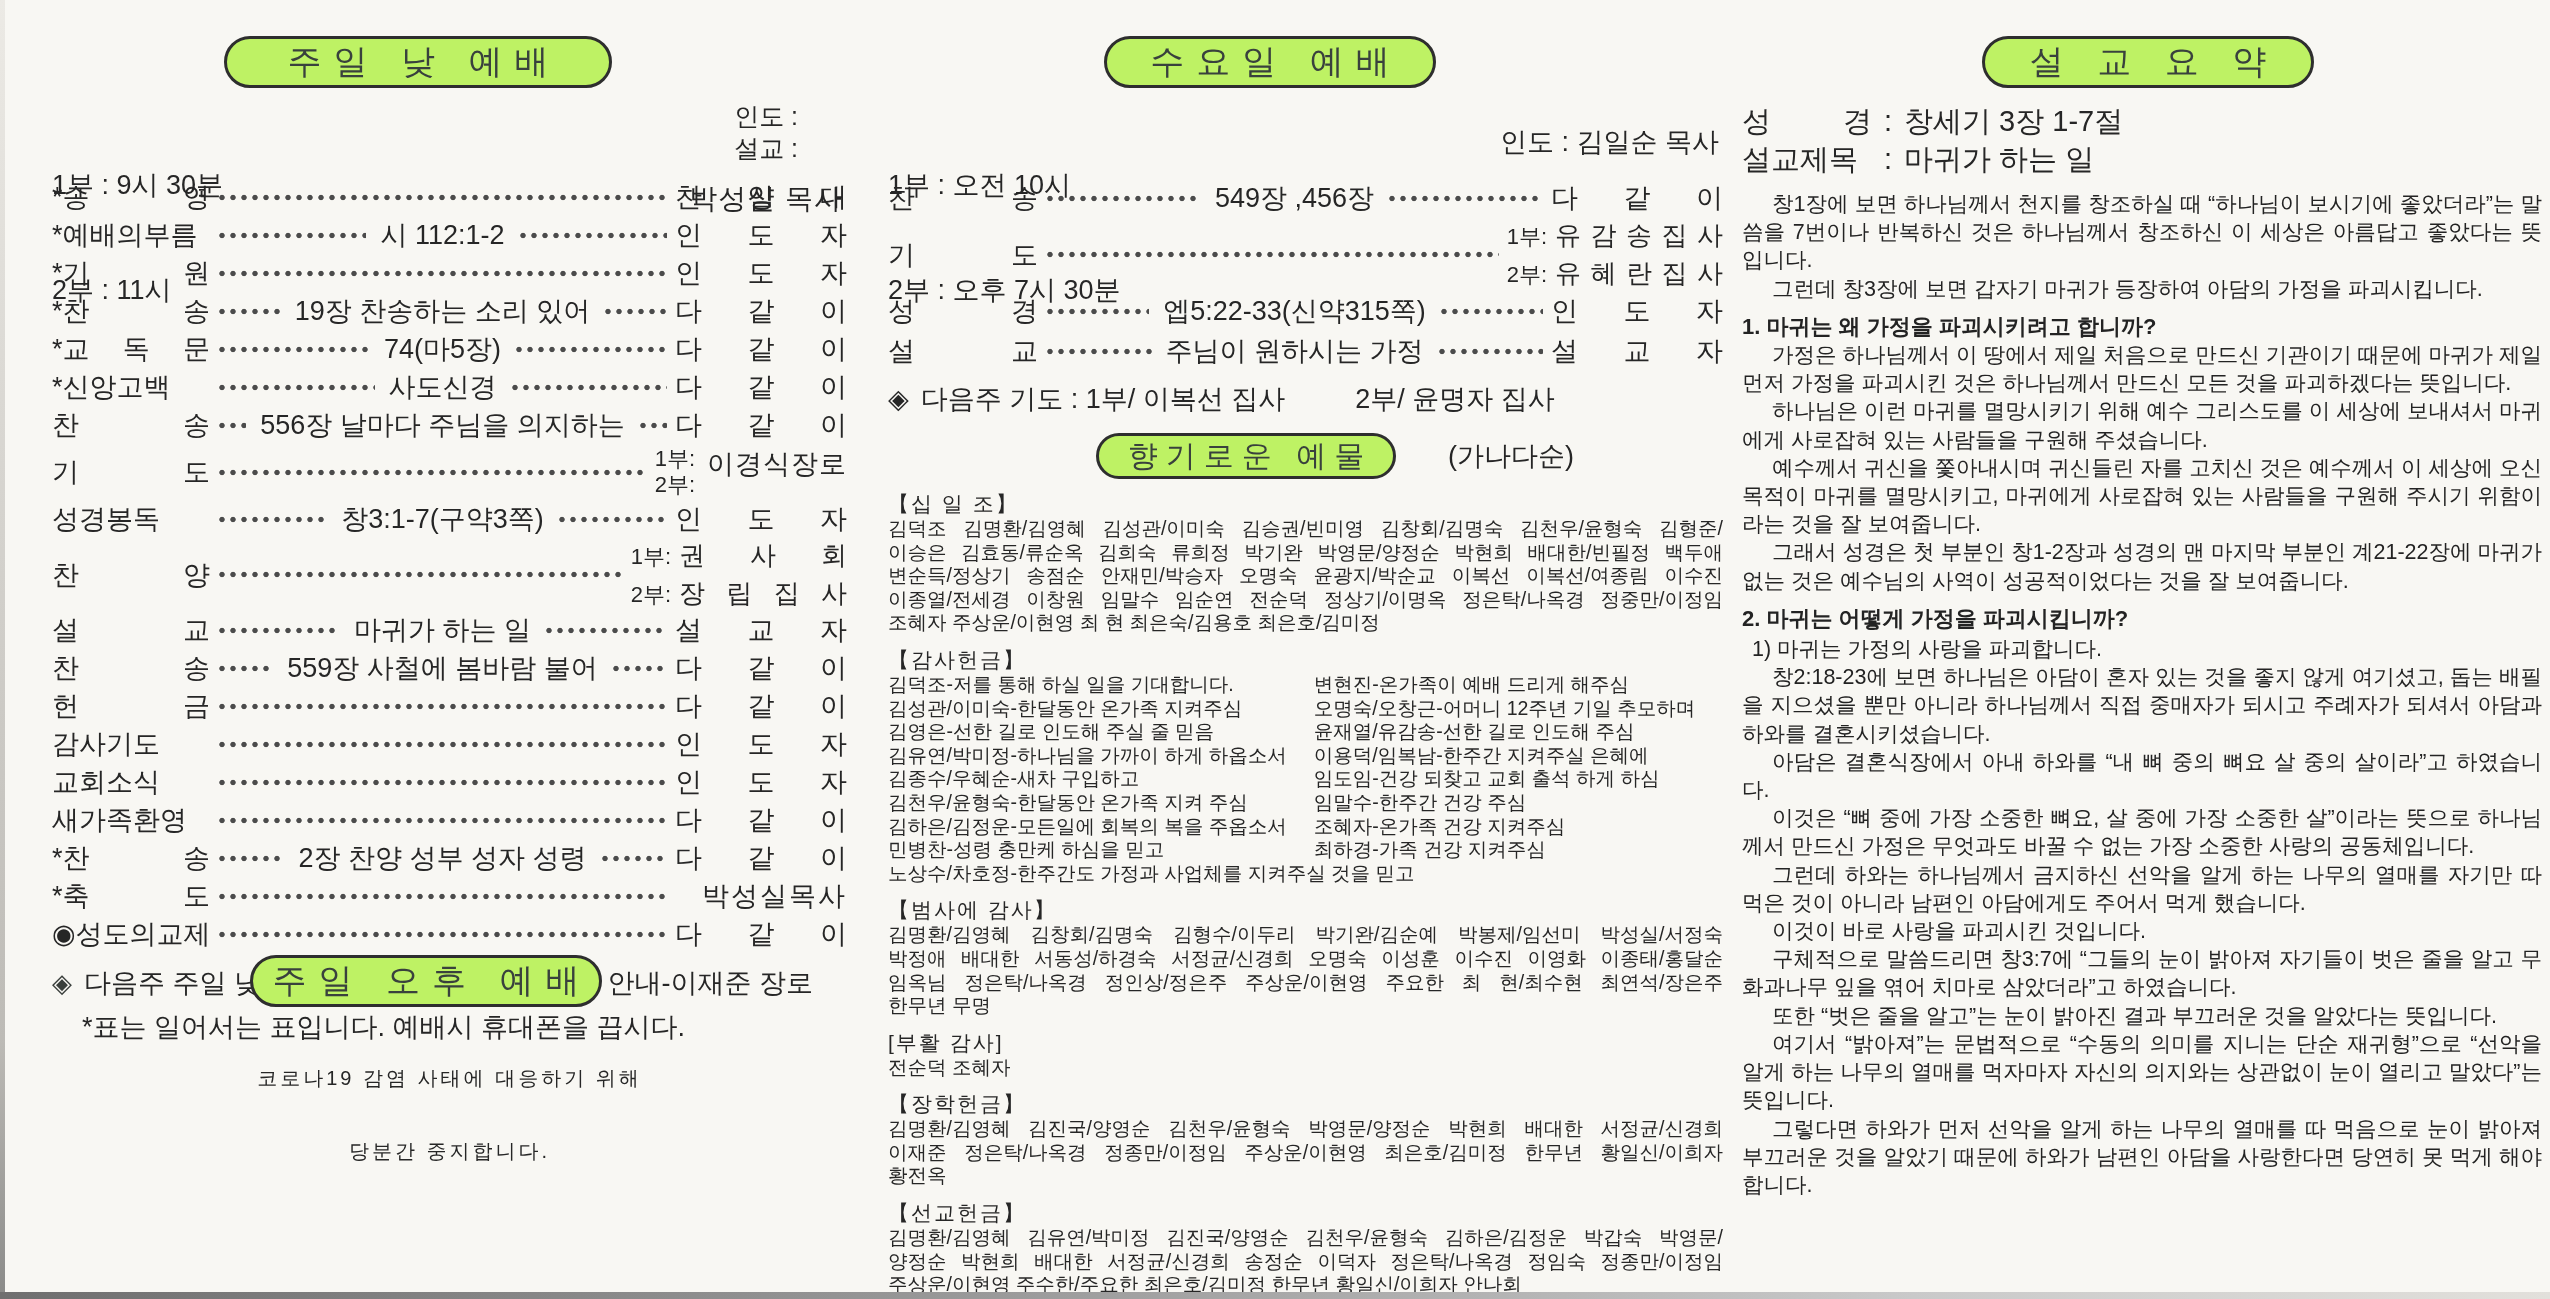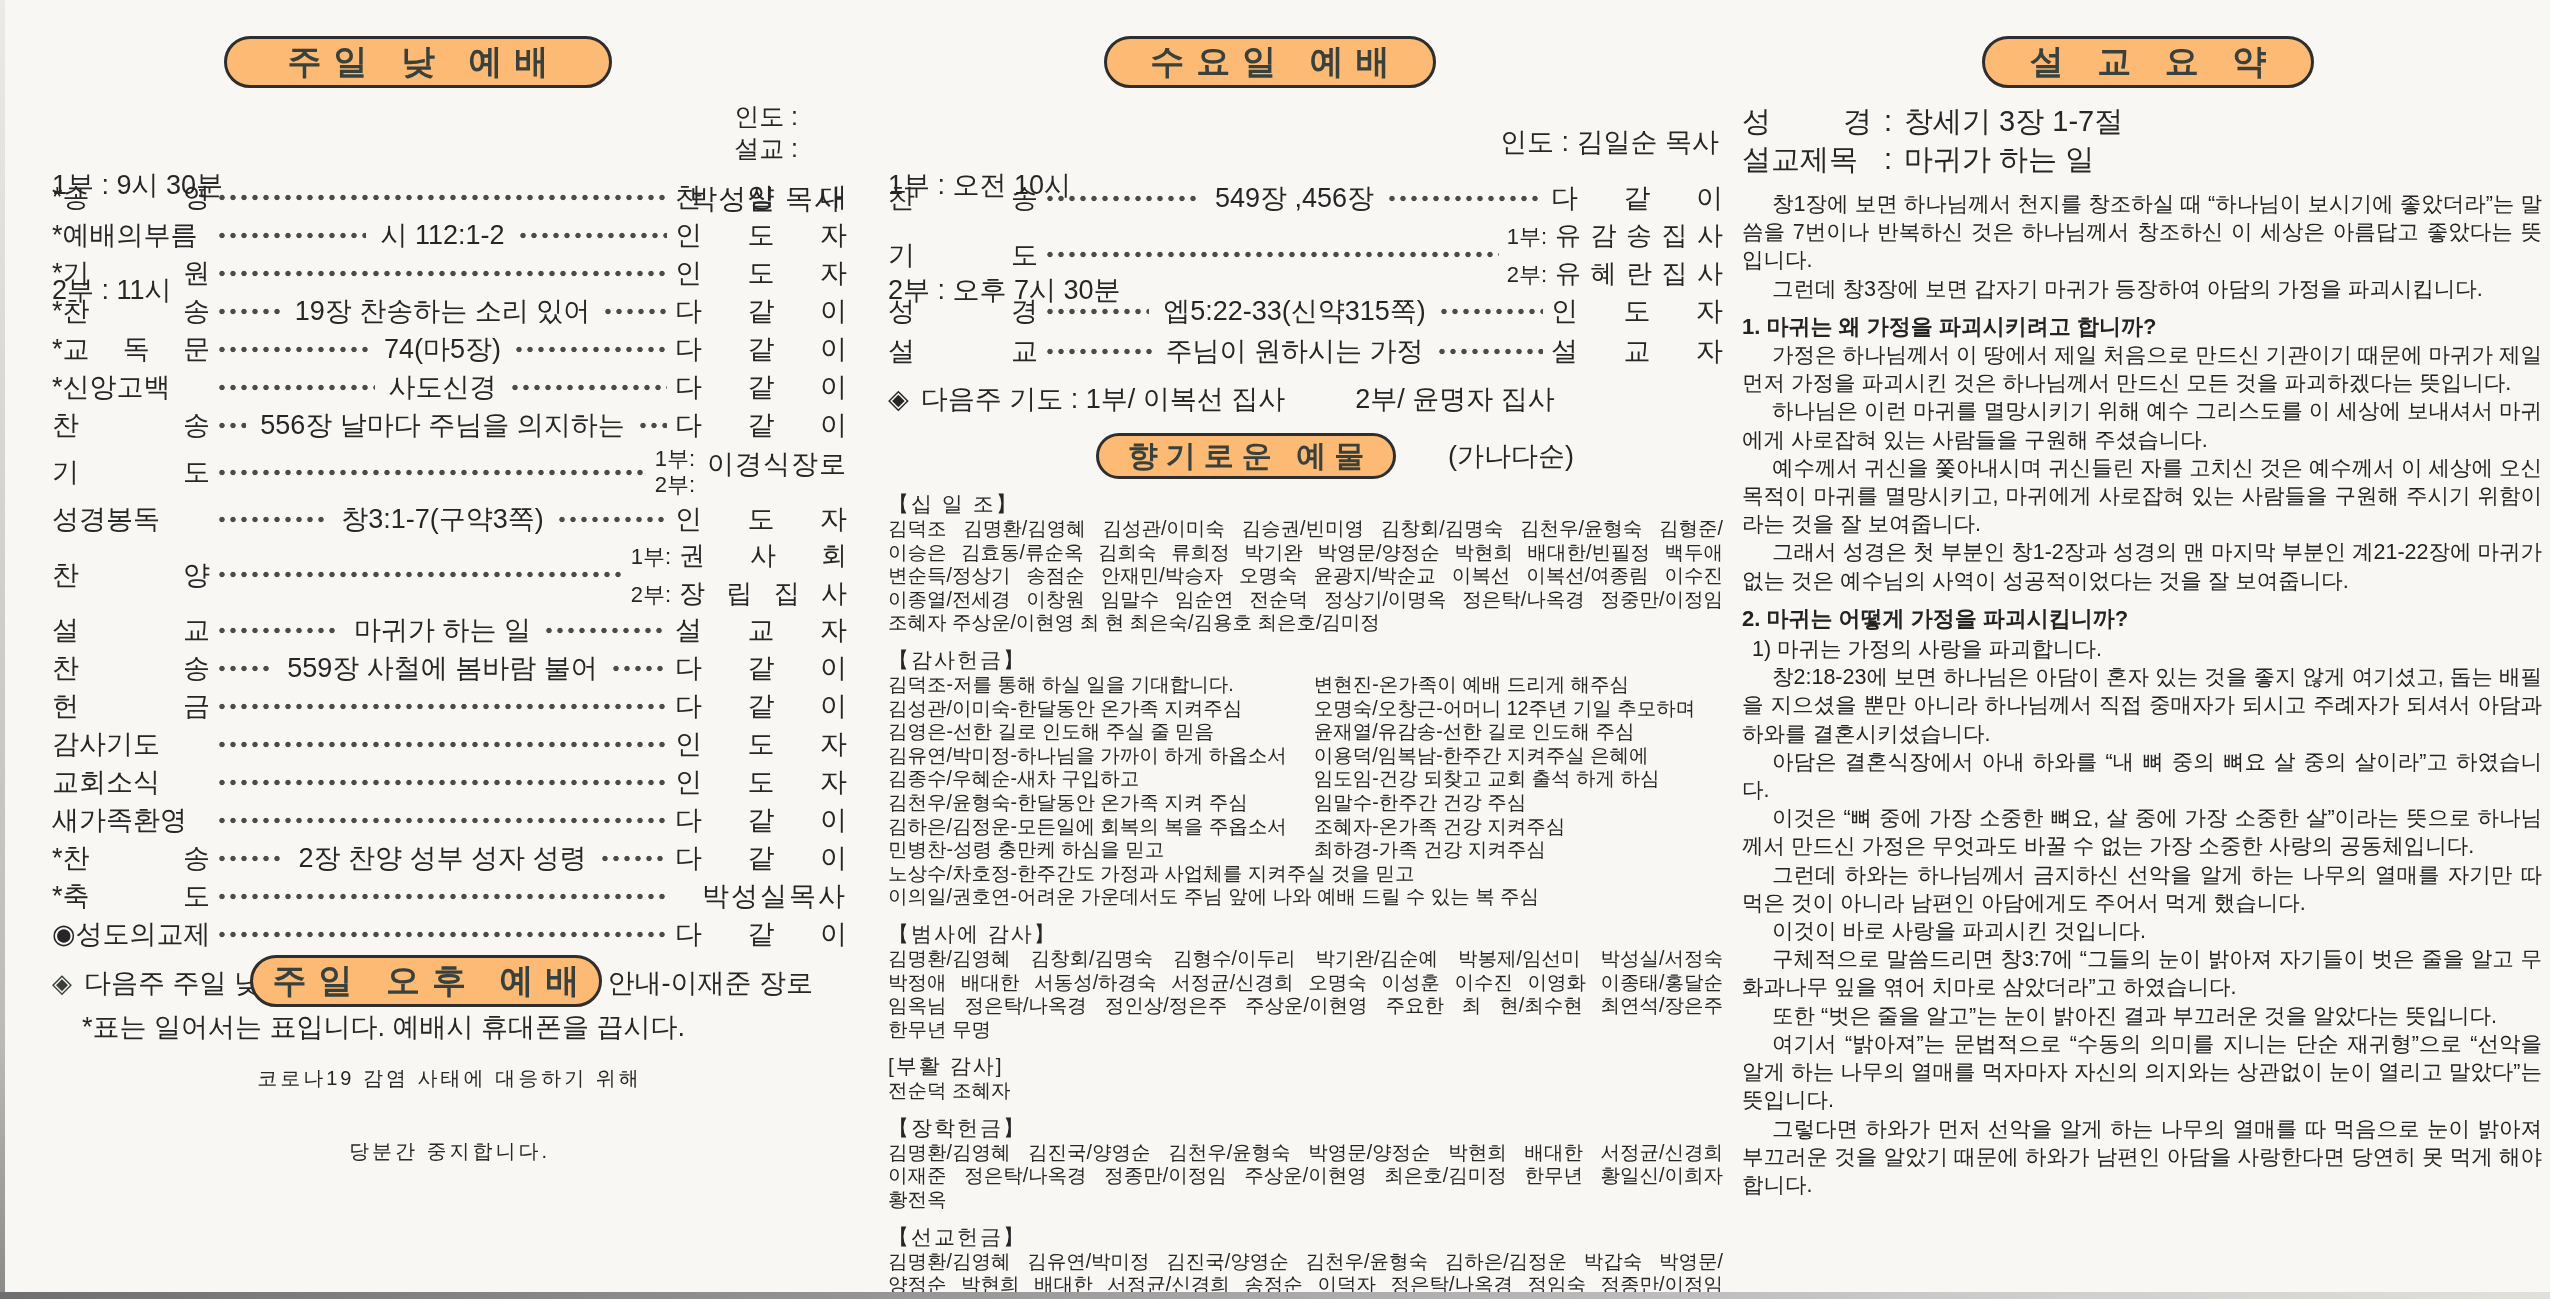--- a/index.html
+++ b/index.html
@@ -10,21 +10,21 @@
   .edge-left{position:absolute;left:0;top:0;bottom:0;width:5px;
     background:linear-gradient(to bottom,#eceae5,#bdbbb6 80%,#8a8a88);}
 
   .col{position:absolute;top:36px;}
   #col-sun{left:52px;width:795px;}
   #col-wed{left:888px;width:835px;}
   #col-ser{left:1742px;width:800px;}
   #col-afternoon{position:absolute;left:52px;top:955px;width:795px;}
 
   .pill{border:3px solid #2e2e2e;border-radius:32px;display:flex;align-items:center;justify-content:center;
-        font-weight:bold;color:#39413d;background:#fdba74;box-sizing:border-box;}
+        font-weight:normal;color:#39413d;background:#bef264;box-sizing:border-box;}
   .pill-lg{width:388px;height:52px;font-size:34px;letter-spacing:12px;text-indent:12px;}
   #col-sun .pill-lg{margin-left:172px;}
   #col-wed .pill-lg{margin-left:216px;width:332px;}
   #col-ser .pill-lg{margin-left:240px;width:332px;}
   #col-afternoon .pill-lg{margin-left:198px;width:352px;}
   .pill-sm{width:300px;height:46px;font-size:30px;letter-spacing:8px;text-indent:8px;}
 
   .sun-head{position:relative;height:72px;margin-top:10px;}
   .times{font-size:27px;line-height:35px;white-space:pre;}
   .lead-block{position:absolute;right:4px;top:2px;display:flex;align-items:center;gap:16px;flex-direction:column;}
@@ -343,21 +343,20 @@
           </div>
           <div class="opair">
             <span class="opl">김하은/김정운-모든일에 회복의 복을 주옵소서</span>
             <span class="opr">조혜자-온가족 건강 지켜주심</span>
           </div>
           <div class="opair">
             <span class="opl">민병찬-성령 충만케 하심을 믿고</span>
             <span class="opr">최하경-가족 건강 지켜주심</span>
           </div>
           <div class="oline plain">노상수/차호정-한주간도 가정과 사업체를 지켜주실 것을 믿고</div>
-          <div class="oline plain">이의일/권호연-어려운 가운데서도 주님 앞에 나와 예배 드릴 수 있는 복 주심</div>
         </div>
         <div class="osec">
           <div class="oh">【범사에 감사】</div>
           <div class="oline">김명환/김영혜 김창회/김명숙 김형수/이두리 박기완/김순예 박봉제/임선미 박성실/서정숙</div>
           <div class="oline">박정애 배대한 서동성/하경숙 서정균/신경희 오명숙 이성훈 이수진 이영화 이종태/홍달순</div>
           <div class="oline">임옥님 정은탁/나옥경 정인상/정은주 주상운/이현영 주요한 최 현/최수현 최연석/장은주</div>
           <div class="oline plain">한무년 무명</div>
         </div>
         <div class="osec">
           <div class="oh">[부활 감사]</div>

